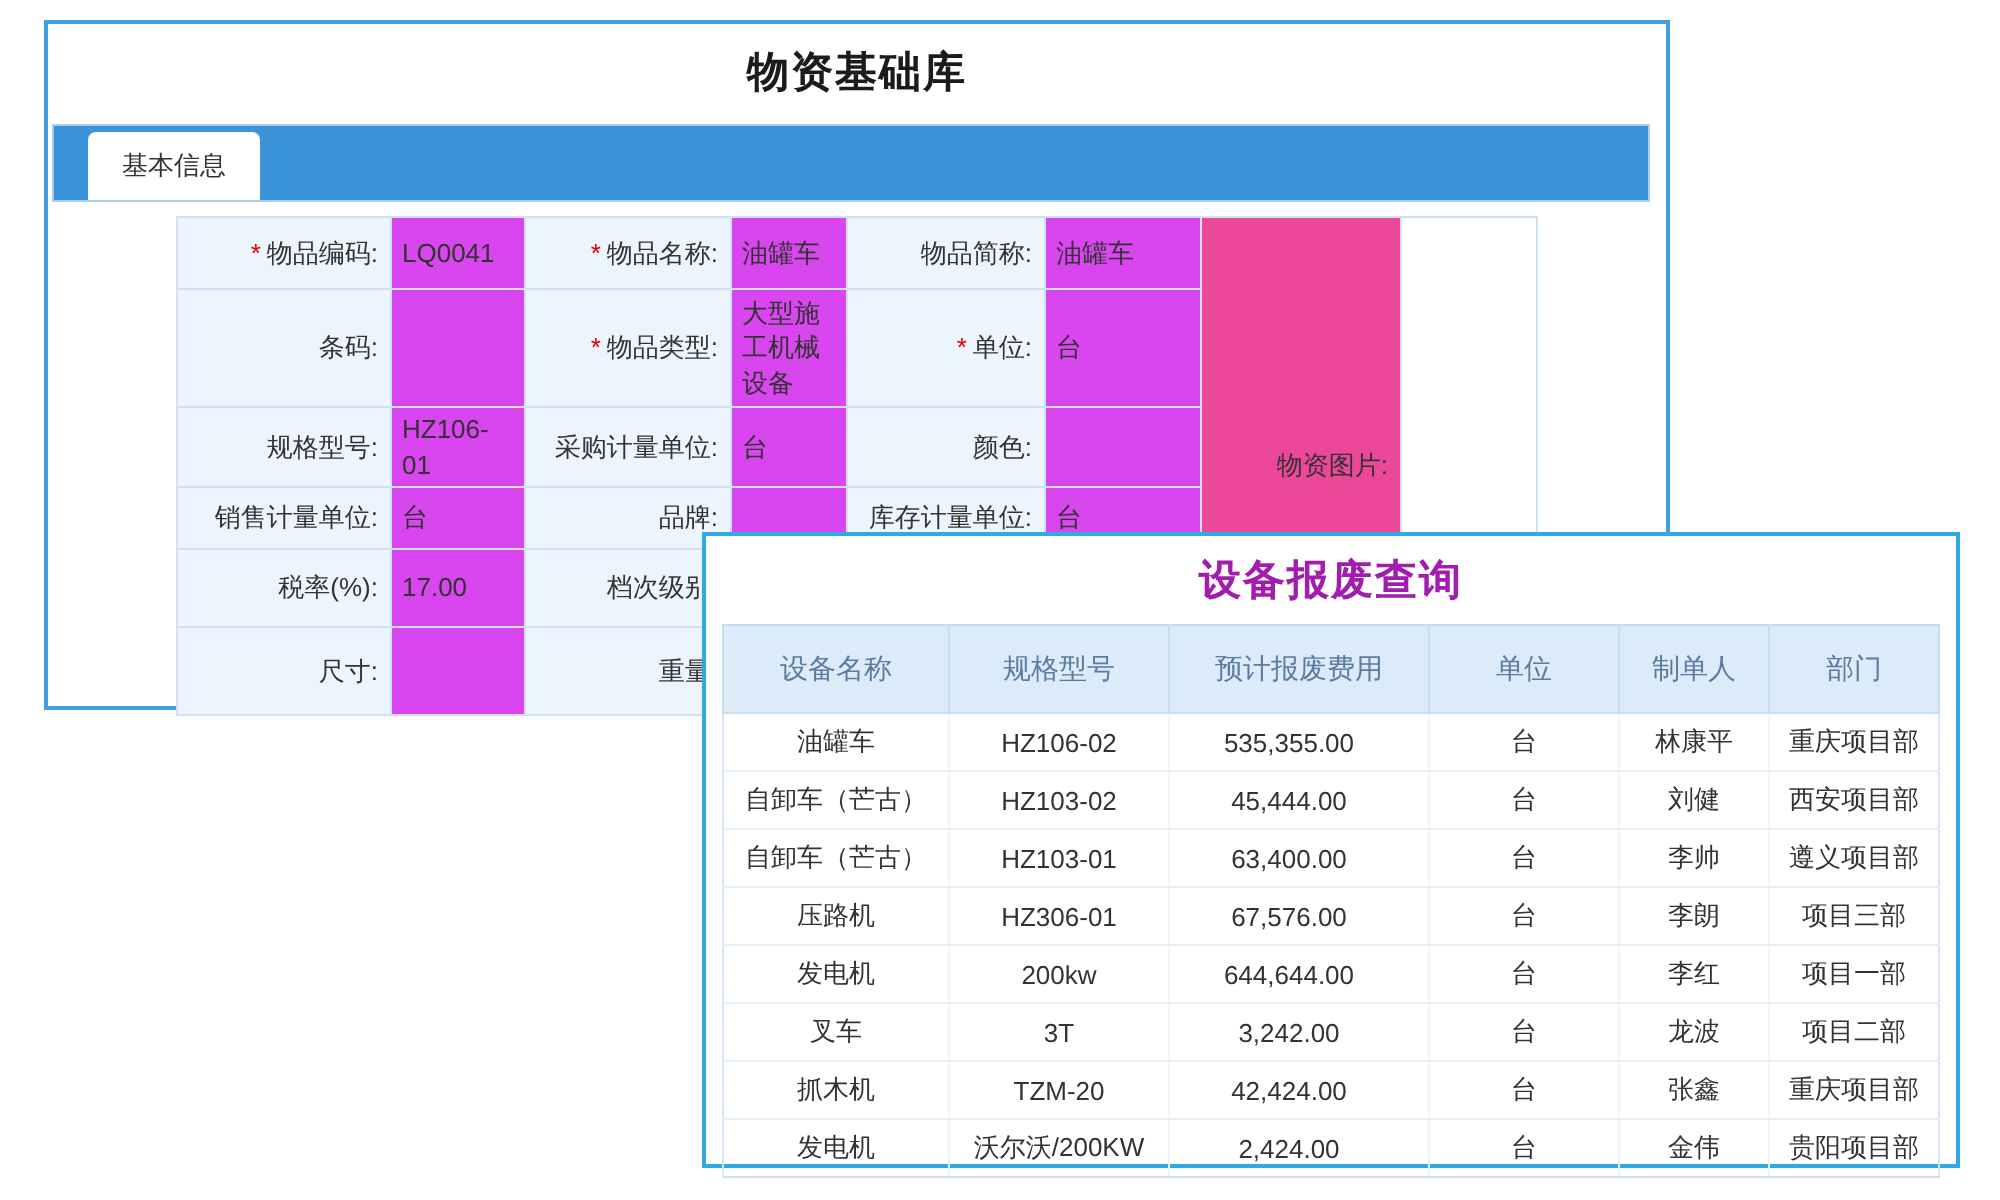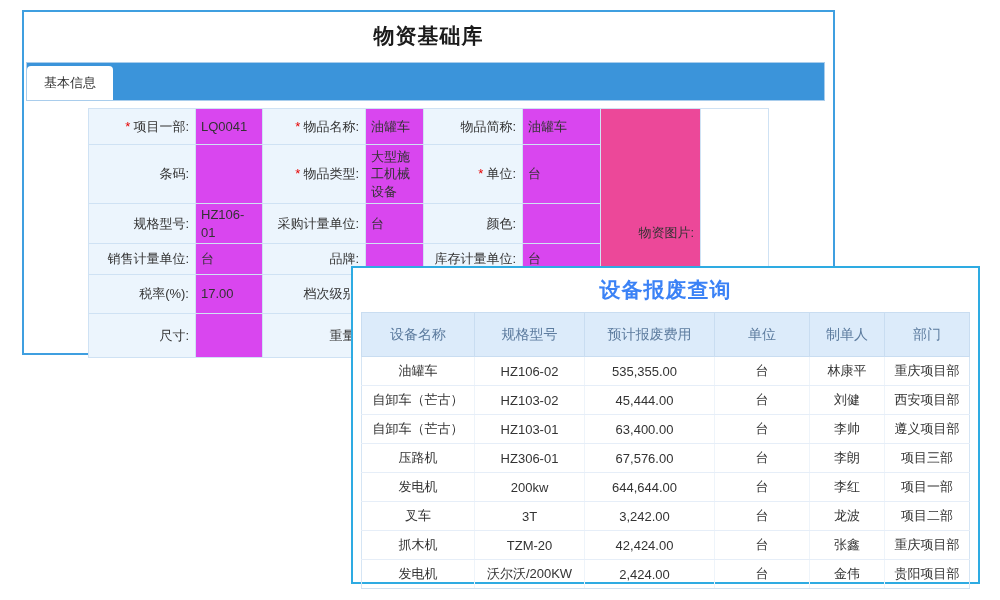--- a/index.html
+++ b/index.html
@@ -7,40 +7,40 @@
   body { position: relative; font-family: "Liberation Sans", sans-serif; color: #333; }
 
   
   .panel1 {
     position: absolute; left: 22px; top: 10px; width: 813px; height: 345px;
     background: #fff; border: 2px solid #3f9fe0; z-index: 1;
   }
   .p1-title { margin-top: 10px; text-align: center; font-size: 21px; font-weight: bold; color: #1b1b1b; letter-spacing: 1px; }
   .tabbar {
     margin: 12px 8px 0 2px; height: 39px; background: #3b94da;
-    border: 1px solid #a9cdec; display: flex; align-items: flex-end; 
+    border: 1px solid #a9cdec; display: flex; align-items: flex-end; padding-left: 17px;
   }
   .tab { height: 34px; line-height: 34px; padding: 0 17px; font-size: 13px; white-space: nowrap; }
   .tab.active { background: #ffffff; color: #333; border-radius: 4px 4px 0 0; }
   .tab.inactive { color: #ffffff; }
 
   table.form { margin: 7px auto 0; width: 680px; border-collapse: collapse; table-layout: fixed; }
   table.form td { border: 1px solid #cfe2f4; font-size: 13px; color: #333; overflow: hidden; }
   td.lbl { background: #ecf5fd; text-align: right; padding: 2px 6px 2px 2px; }
   td.val { background: #d946ef; text-align: left; padding: 2px 5px; line-height: 1.35; }
   td.pic-lbl { background: #ec4899; text-align: right; padding-right: 6px; vertical-align: middle; }
   td.pic-val { background: #ffffff; }
   .req { color: #e60000; margin-right: 3px; }
 
   
   .panel2 {
     position: absolute; left: 351px; top: 266px; width: 629px; height: 318px;
     background: #fff; border: 2px solid #2eabe2; z-index: 5;
   }
-  .p2-title { margin-top: 8px; text-align: center; font-size: 21px; font-weight: bold; color: #3b82f6; letter-spacing: 1px; }
+  .p2-title { margin-top: 8px; text-align: center; font-size: 21px; font-weight: bold; color: #a21caf; letter-spacing: 1px; }
   table.grid { margin: 8px auto 0; width: 608px; border-collapse: collapse; table-layout: fixed; }
   table.grid th {
     height: 44px; background: #dcebfa; color: #5c7b9e; font-weight: normal;
     font-size: 14px; border: 1px solid #c9ddf1; text-align: center;
   }
   table.grid td {
     height: 29px; font-size: 13px; border: 1px solid #e6eef8; border-left-color: #eef4fa; border-right-color: #eef4fa;
     text-align: center; color: #333; white-space: nowrap; overflow: hidden;
   }
   table.grid tr td:first-child { border-left-color: #d5e5f4; }
@@ -65,21 +65,21 @@
         <col style="width:67px">
       <col style="width:103px">
         <col style="width:58px">
       <col style="width:99px">
         <col style="width:78px">
       <col style="width:100px">
         <col style="width:68px">
     </colgroup>
     <tbody>
         <tr style="height:36px">
-      <td class="lbl"><span class="req">*</span><span>项目一部:</span></td>
+      <td class="lbl"><span class="req">*</span><span>物品编码:</span></td>
       <td class="val">LQ0041</td>
       <td class="lbl"><span class="req">*</span><span>物品名称:</span></td>
       <td class="val">油罐车</td>
       <td class="lbl"><span>物品简称:</span></td>
       <td class="val">油罐车</td>
       <td class="pic-lbl" rowspan="6">物资图片:</td>
       <td class="pic-val" rowspan="6"></td>
     </tr>
     <tr style="height:59px">
       <td class="lbl"><span>条码:</span></td>

